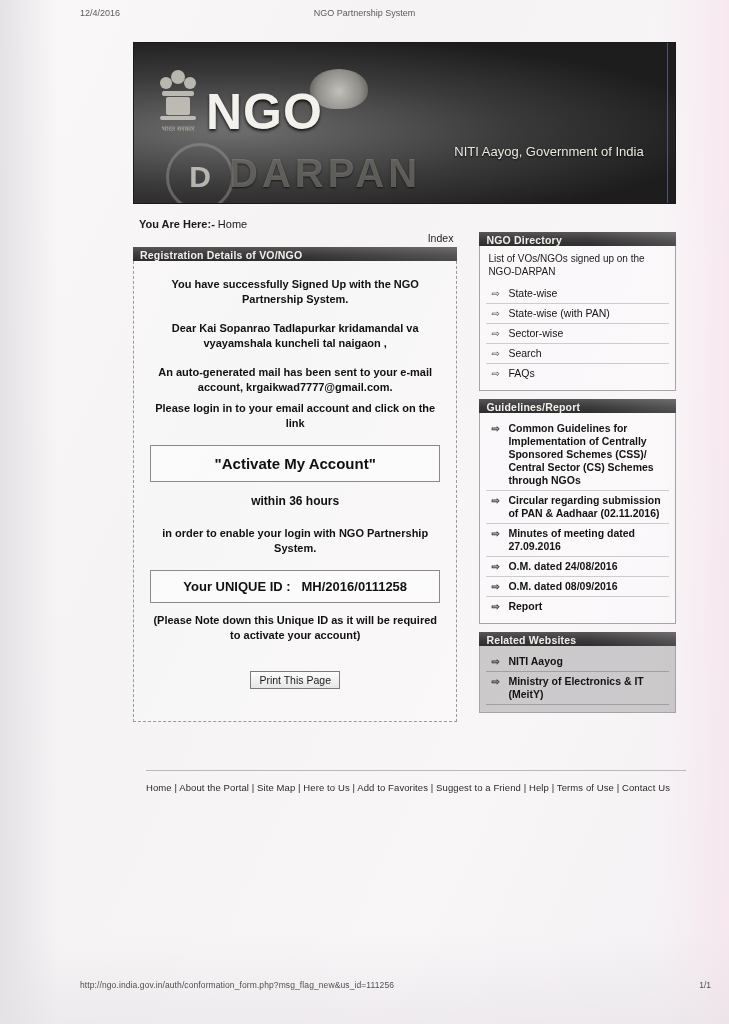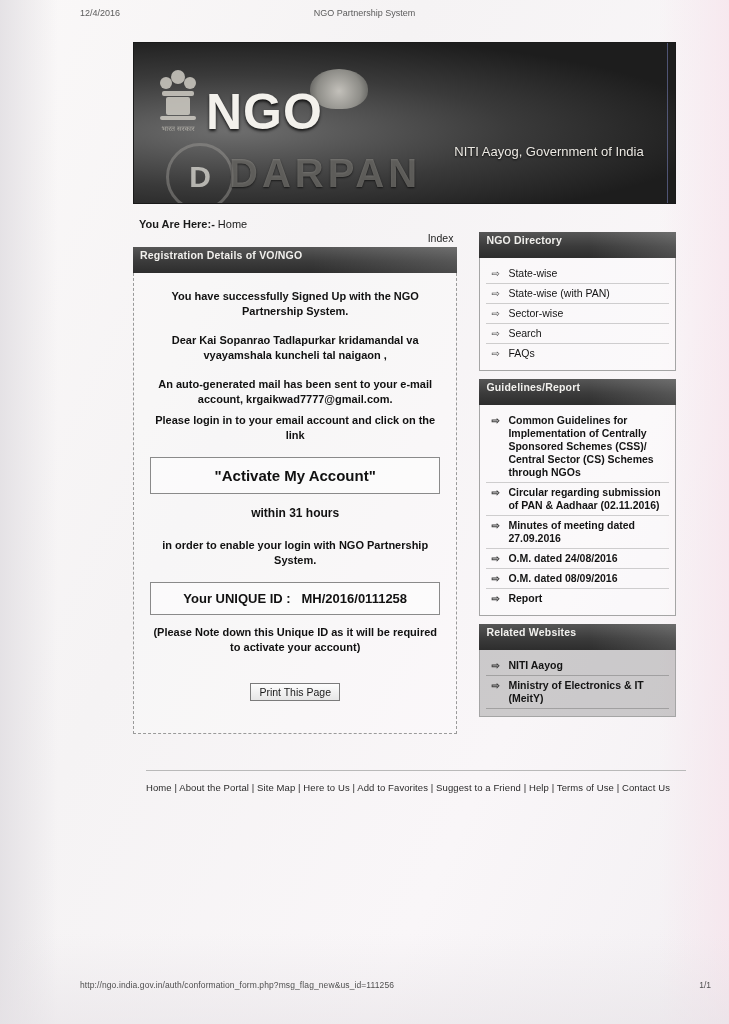--- a/index.html
+++ b/index.html
@@ -162,21 +162,21 @@
   .index-link {
     text-align: right;
     font-size: 10.5px;
     color: #1d1d1d;
     padding-right: 4px;
     margin-bottom: 3px;
   }
 
   .panel-head {
     position: relative;
-    height: 26px;
+    height: 14px;
     background: linear-gradient(180deg, #565656 0%, #3b3b3b 55%, #2d2d2d 100%);
     color: #f1f0ed;
     font-size: 10.5px;
     font-weight: bold;
     line-height: 17px;
     padding-left: 7px;
     letter-spacing: .2px;
     overflow: hidden;
   }
   .panel-head .sheen {
@@ -348,21 +348,21 @@
         </div>
 
         <div class="reg-box">
           <p>You have successfully Signed Up with the NGO Partnership System.</p>
           <p>Dear Kai Sopanrao Tadlapurkar kridamandal va vyayamshala kuncheli tal naigaon ,</p>
           <p>An auto-generated mail has been sent to your e-mail account, krgaikwad7777@gmail.com.</p>
           <p class="small-note" style="margin-top:-8px">Please login in to your email account and click on the link</p>
 
           <div class="activate-box">"Activate My Account"</div>
 
-          <div class="within">within 31 hours</div>
+          <div class="within">within 36 hours</div>
 
           <p>in order to enable your login with NGO Partnership System.</p>
 
           <div class="unique-box">
             <span>Your UNIQUE ID :</span>
             &nbsp;
             <span>MH/2016/0111258</span>
           </div>
 
           <p>(Please Note down this Unique ID as it will be required to activate your account)</p>
@@ -372,20 +372,21 @@
       </div>
 
       <div class="col-right">
 
         <div class="rpanel">
           <div class="panel-head">
             <span>NGO Directory</span>
             <span class="sheen"></span>
           </div>
           <div class="rpanel-body">
+            <p class="r-intro">List of VOs/NGOs signed up on the NGO-DARPAN</p>
             <ul class="r-list">
               <li><span class="arrow">⇨</span><span>State-wise</span></li>
               <li><span class="arrow">⇨</span><span>State-wise (with PAN)</span></li>
               <li><span class="arrow">⇨</span><span>Sector-wise</span></li>
               <li><span class="arrow">⇨</span><span>Search</span></li>
               <li><span class="arrow">⇨</span><span>FAQs</span></li>
             </ul>
           </div>
         </div>
 

